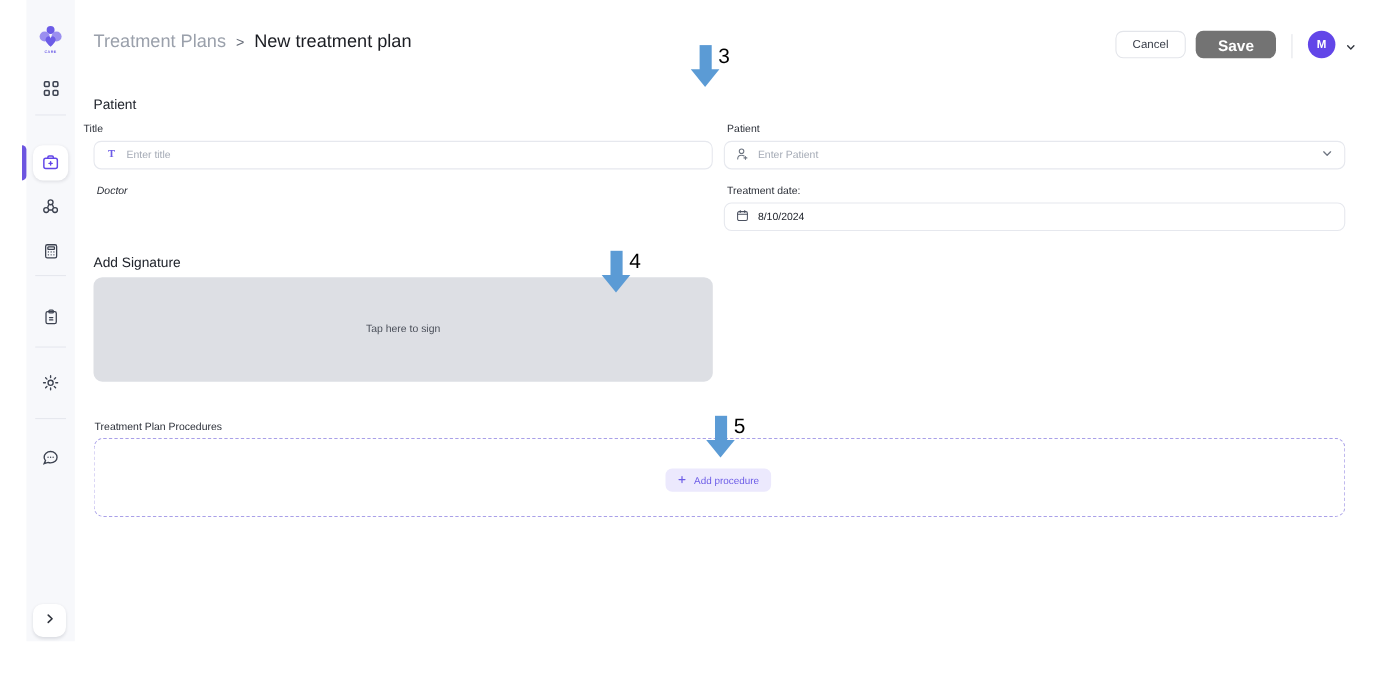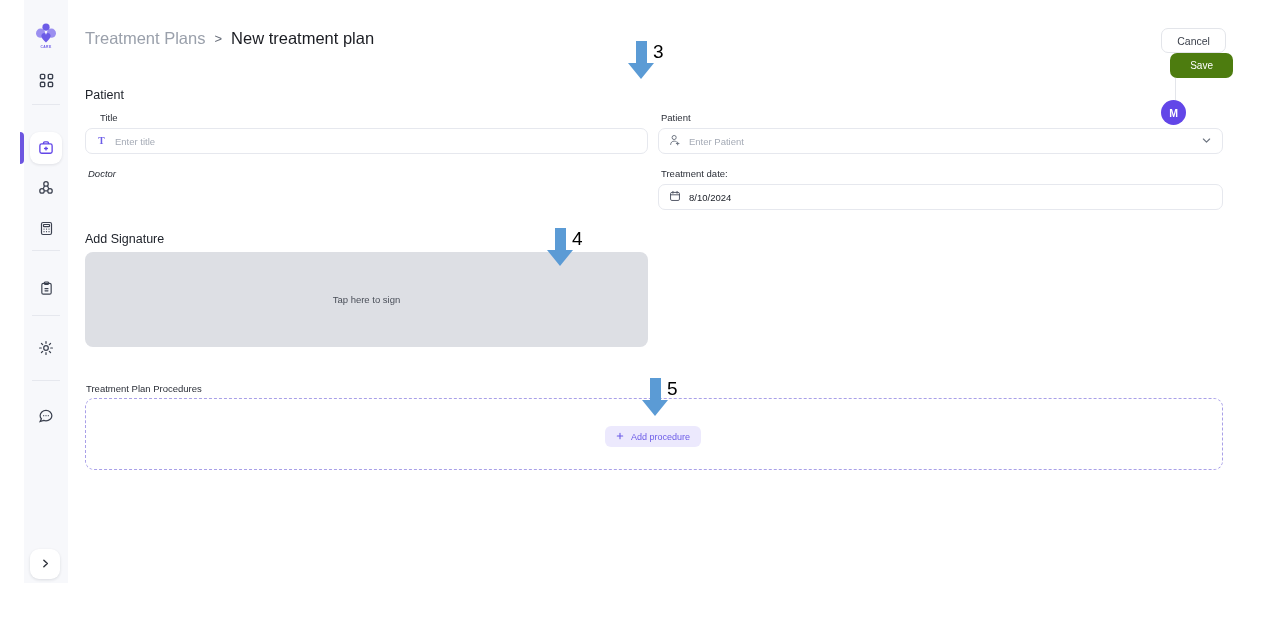--- a/index.html
+++ b/index.html
@@ -67,33 +67,33 @@
     position:absolute; left:85px; top:29px;
     display:flex; align-items:center; gap:9px;
     font-size:16.5px;
   }
   .bc-root { color:#9aa0ab; }
   .bc-sep  { color:#666c78; font-size:13px; }
   .bc-cur  { color:#1b1d23;text-align:center; }
 
   .hdr-actions {
     position:absolute; right:37px; top:28px;
-    display:flex; align-items:flex-start;flex-direction:column;
+    display:flex; align-items:flex-end;
   }
   .btn-cancel {
     height:25px; padding:0 15px; border-radius:7px;
     border:1px solid #e3e5ea; background:#fff; color:#3a3f4a;
     font-size:10.5px; font-family:"Liberation Sans",sans-serif;
     display:flex;align-items:center;justify-content:center; cursor:pointer;
   }
   .btn-save {
     height:25px; padding:0 20px; border-radius:7px; margin-left:9px;
-    border:none; background:#4d7c0f; color:#fff;
-    font-size:10px; font-family:"Liberation Sans",sans-serif;
-    display:flex;align-items:center;justify-content:center; cursor:pointer;
+    border:none; background:#737373; color:#fff;
+    font-size:14px; font-family:"Liberation Sans",sans-serif;
+    display:flex;align-items:center;justify-content:center; cursor:pointer;font-weight:bold;
   }
   .hdr-div { width:1px; height:22px; background:#e3e5ea; margin:0 14px; }
   .avatar {
     width:25px;height:25px;border-radius:50%;
     background:#6246e8;color:#fff;font-size:10.5px;font-weight:600;
     display:flex;align-items:center;justify-content:center; cursor:pointer;
   }
   .caret { margin-left:9px; cursor:pointer; }
 
   
@@ -286,21 +286,21 @@
     <div class="avatar">M</div>
     <span class="caret">
       <svg width="10" height="10" viewBox="0 0 12 12" fill="none" stroke="#30343d" stroke-width="1.5" stroke-linecap="round" stroke-linejoin="round">
         <path d="M2.6 4.4 6 7.8l3.4-3.4"></path>
       </svg>
     </span>
   </div>
 
   <div class="section-title" style="left:85px; top:88px;">Patient</div>
 
-  <div class="field-label" style="left:100px; top:112px;">Title</div>
+  <div class="field-label" style="left:76px; top:112px;">Title</div>
   <div class="input" style="left:85px; top:128px; width:563px;">
     <span>
       <svg width="11" height="11" viewBox="0 0 12 12">
           <text x="6" y="9.4" font-family="Liberation Serif, serif" font-size="10.5" font-weight="700" fill="#6c5ce7" text-anchor="middle">T</text>
         </svg>
     </span>
     <span class="ph">Enter title</span>
   </div>
 
   <div class="field-label" style="left:661px; top:112px;">Patient</div>

